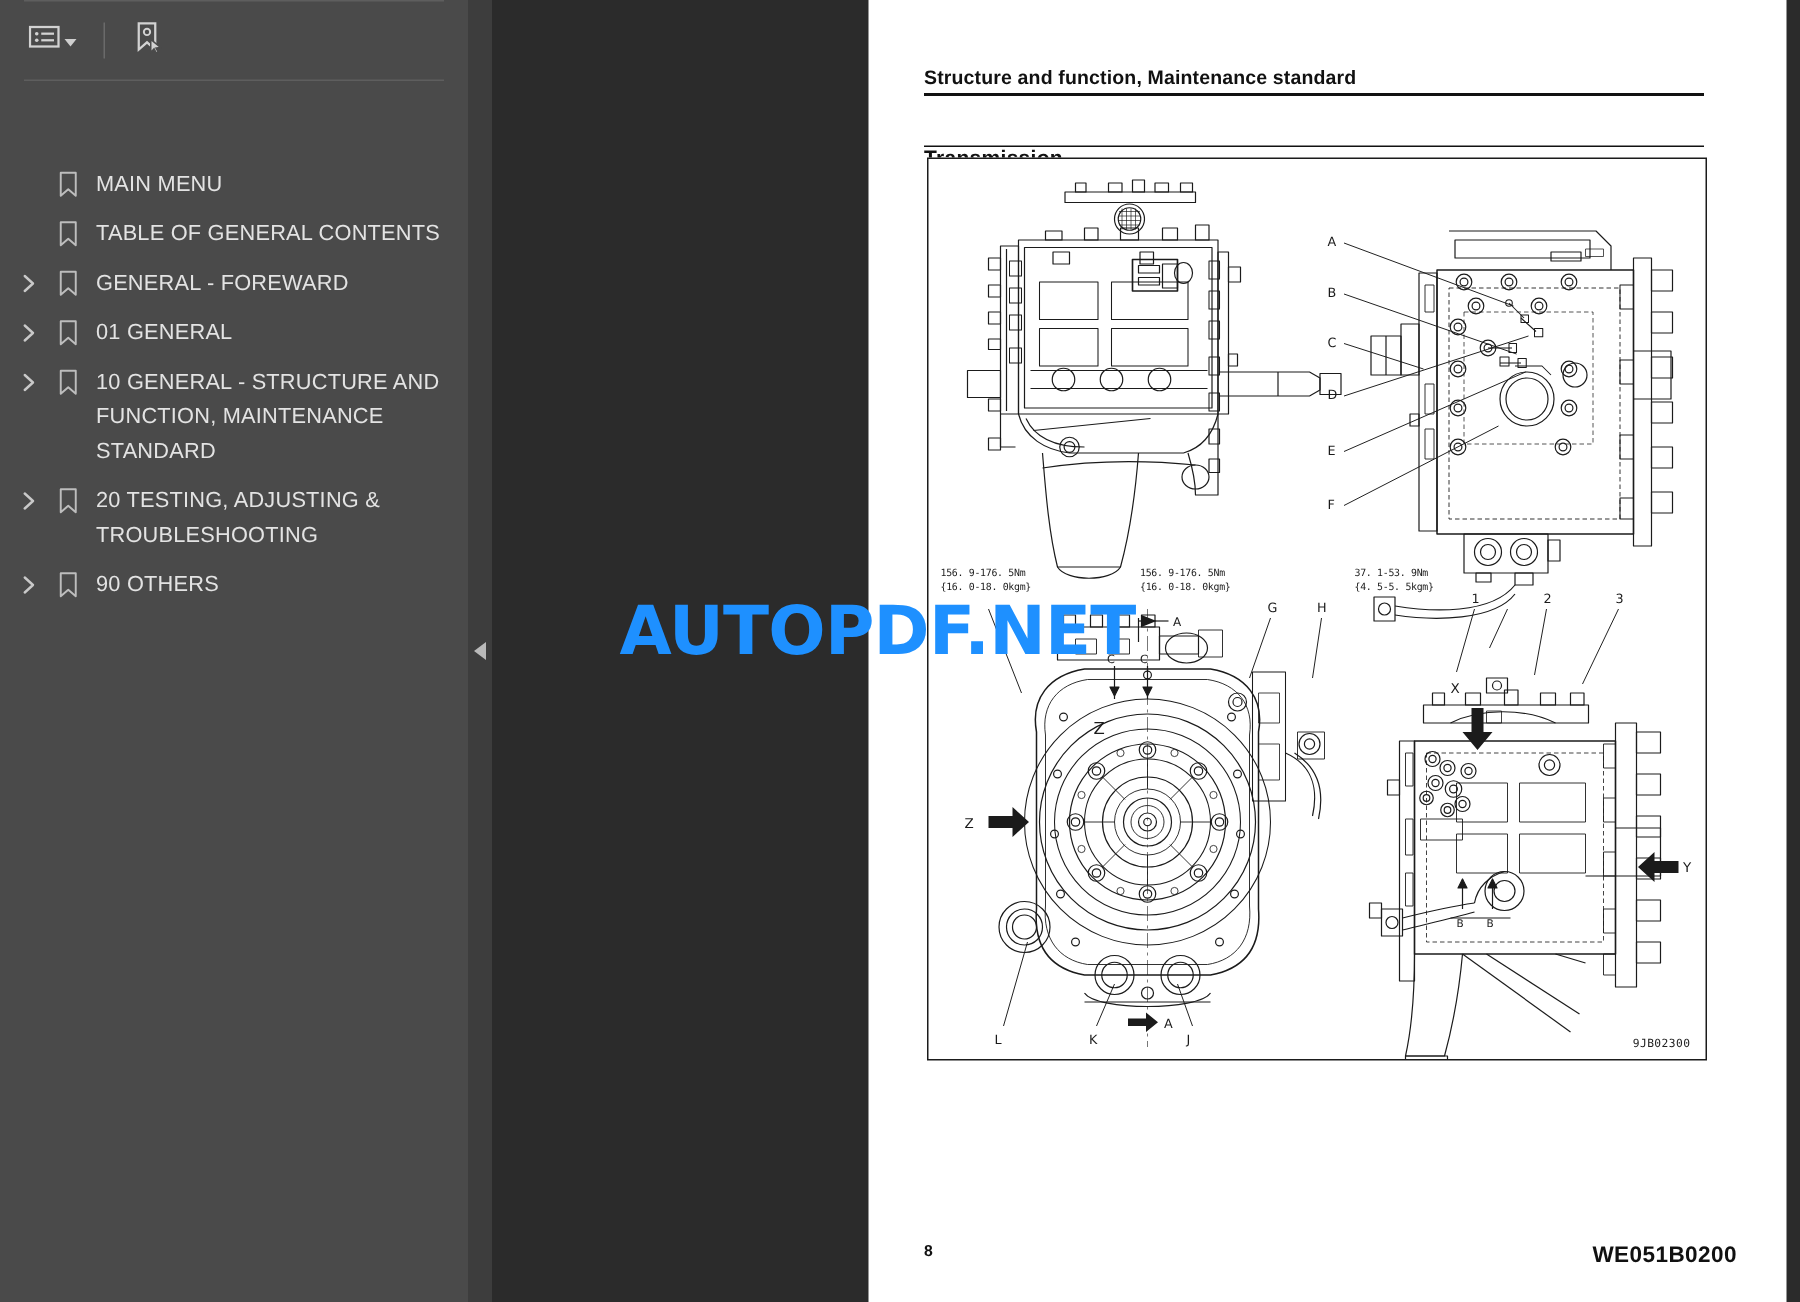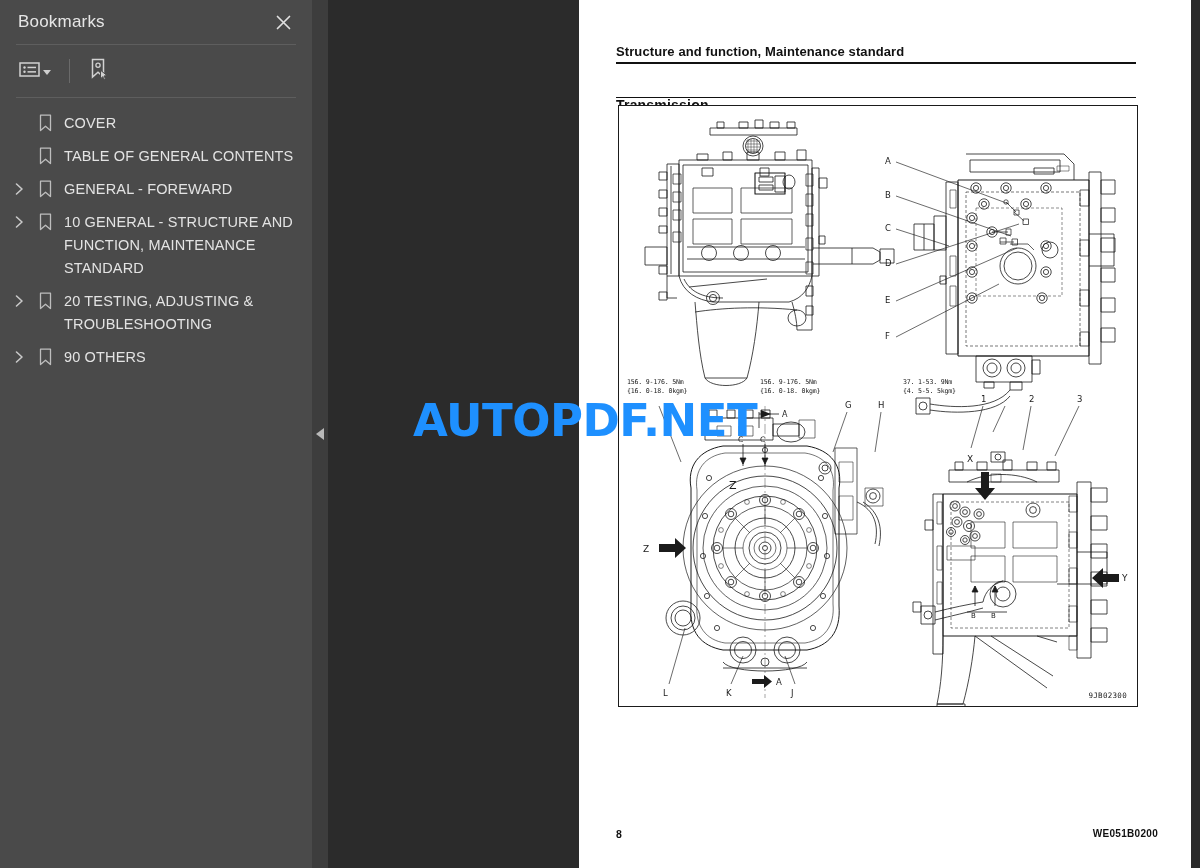--- a/index.html
+++ b/index.html
@@ -174,21 +174,21 @@
     white-space: pre;
     letter-spacing: -0.2px;
   }
 
   #page-num {
     position: absolute; left: 37px; top: 828px;
     font-size: 10.5px; font-weight: bold; color: #111;
   }
   #doc-code {
     position: absolute; right: 33px; top: 828px;
-    font-size: 10px; font-weight: bold; color: #111; letter-spacing: .3px;
+    font-size: 15px; font-weight: bold; color: #111; letter-spacing: .3px;
   }
 
   
   #watermark {
     position: absolute;
     left: 413px; top: 398px;
     font-size: 45px;
     font-weight: bold;
     color: #1e90ff;
     letter-spacing: -0.5px;
@@ -198,28 +198,20 @@
     line-height: 1;
   }
 </style>
 </head>
 <body>
 
 <div id="app">
 
   <div id="sidebar">
 
-    <div id="sidebar-header">
-      <div id="panel-title">Bookmarks</div>
-      <div id="close-btn">
-        <svg width="17" height="17" viewBox="0 0 17 17">
-          <path d="M2.5 2.5 L14.5 14.5 M14.5 2.5 L2.5 14.5" stroke="#e0e0e0" stroke-width="1.7" fill="none" stroke-linecap="round"></path>
-        </svg>
-      </div>
-    </div>
     <div class="hr-sep"></div>
 
     <div id="bm-toolbar">
       <div class="tool-btn">
         <span>
           <svg width="21" height="17" viewBox="0 0 21 17">
             <rect x="1" y="2" width="19" height="13" fill="none" stroke="#d2d2d2" stroke-width="1.5"></rect>
             <circle cx="5.5" cy="6.5" r="1.2" fill="#d2d2d2"></circle>
             <circle cx="5.5" cy="10.8" r="1.2" fill="#d2d2d2"></circle>
             <rect x="8.5" y="5.7" width="8.5" height="1.5" fill="#d2d2d2"></rect>
@@ -248,21 +240,21 @@
           <div class="bm-twisty empty">
             <svg width="11" height="14" viewBox="0 0 11 14">
               <path d="M2.5 2 L8 7 L2.5 12" fill="none" stroke="#c9c9c9" stroke-width="1.6" stroke-linecap="round" stroke-linejoin="round"></path>
             </svg>
           </div>
           <div class="bm-icon">
             <svg width="13" height="18" viewBox="0 0 13 18">
               <path d="M1.5 1.2 H11.5 V16.5 L6.5 12.2 L1.5 16.5 Z" fill="none" stroke="#bdbdbd" stroke-width="1.3" stroke-linejoin="round"></path>
             </svg>
           </div>
-          <div class="bm-label">COVER</div>
+          <div class="bm-label">MAIN MENU</div>
         </div>
         <div class="bm-row">
           <div class="bm-twisty empty">
             <svg width="11" height="14" viewBox="0 0 11 14">
               <path d="M2.5 2 L8 7 L2.5 12" fill="none" stroke="#c9c9c9" stroke-width="1.6" stroke-linecap="round" stroke-linejoin="round"></path>
             </svg>
           </div>
           <div class="bm-icon">
             <svg width="13" height="18" viewBox="0 0 13 18">
               <path d="M1.5 1.2 H11.5 V16.5 L6.5 12.2 L1.5 16.5 Z" fill="none" stroke="#bdbdbd" stroke-width="1.3" stroke-linejoin="round"></path>
@@ -275,20 +267,33 @@
             <svg width="11" height="14" viewBox="0 0 11 14">
               <path d="M2.5 2 L8 7 L2.5 12" fill="none" stroke="#c9c9c9" stroke-width="1.6" stroke-linecap="round" stroke-linejoin="round"></path>
             </svg>
           </div>
           <div class="bm-icon">
             <svg width="13" height="18" viewBox="0 0 13 18">
               <path d="M1.5 1.2 H11.5 V16.5 L6.5 12.2 L1.5 16.5 Z" fill="none" stroke="#bdbdbd" stroke-width="1.3" stroke-linejoin="round"></path>
             </svg>
           </div>
           <div class="bm-label">GENERAL - FOREWARD</div>
+        </div>
+        <div class="bm-row">
+          <div class="bm-twisty">
+            <svg width="11" height="14" viewBox="0 0 11 14">
+              <path d="M2.5 2 L8 7 L2.5 12" fill="none" stroke="#c9c9c9" stroke-width="1.6" stroke-linecap="round" stroke-linejoin="round"></path>
+            </svg>
+          </div>
+          <div class="bm-icon">
+            <svg width="13" height="18" viewBox="0 0 13 18">
+              <path d="M1.5 1.2 H11.5 V16.5 L6.5 12.2 L1.5 16.5 Z" fill="none" stroke="#bdbdbd" stroke-width="1.3" stroke-linejoin="round"></path>
+            </svg>
+          </div>
+          <div class="bm-label">01 GENERAL</div>
         </div>
         <div class="bm-row">
           <div class="bm-twisty">
             <svg width="11" height="14" viewBox="0 0 11 14">
               <path d="M2.5 2 L8 7 L2.5 12" fill="none" stroke="#c9c9c9" stroke-width="1.6" stroke-linecap="round" stroke-linejoin="round"></path>
             </svg>
           </div>
           <div class="bm-icon">
             <svg width="13" height="18" viewBox="0 0 13 18">
               <path d="M1.5 1.2 H11.5 V16.5 L6.5 12.2 L1.5 16.5 Z" fill="none" stroke="#bdbdbd" stroke-width="1.3" stroke-linejoin="round"></path>

